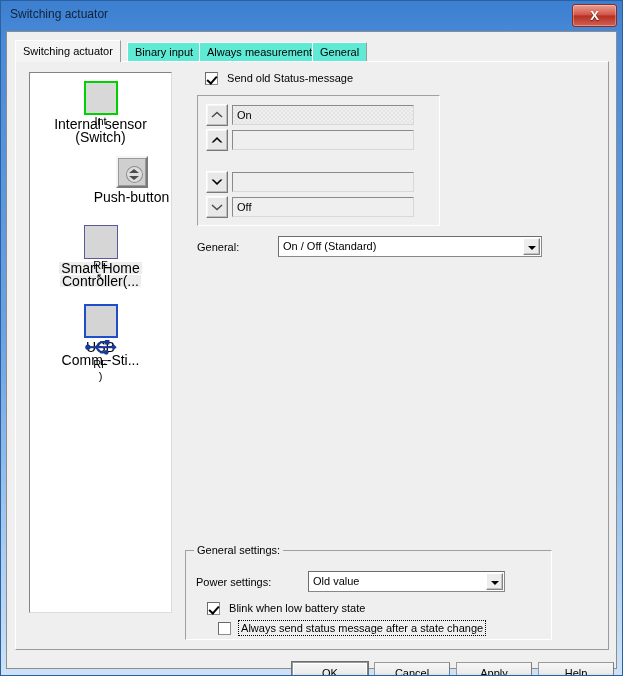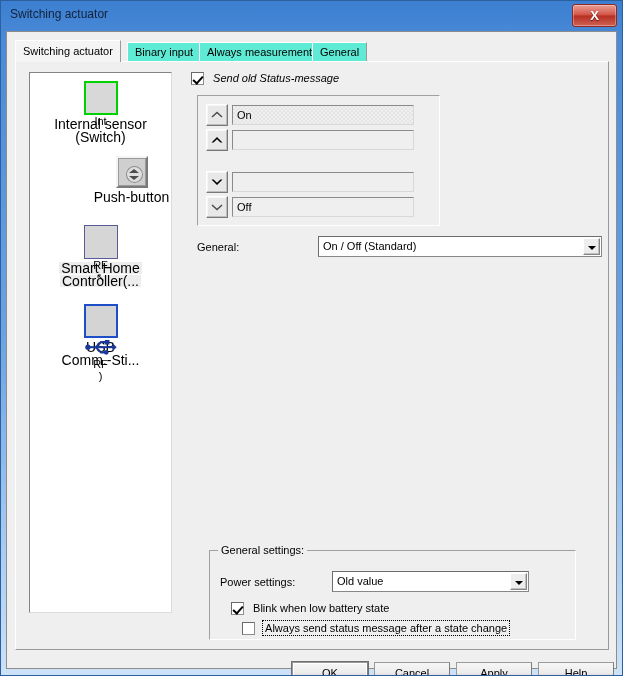--- a/index.html
+++ b/index.html
@@ -344,21 +344,21 @@
     left: 4px; top: 7px;
     width: 0; height: 0;
     border-left: 4px solid transparent;
     border-right: 4px solid transparent;
     border-top: 4px solid #000000;
   }
 
   
   #generalgroup {
     position: absolute;
-    left: 24px; top: 478px;
+    left: 0; top: 478px;
     width: 367px;
     height: 90px;
     box-sizing: border-box;
     border: 1px solid #ffffff;
     border-top-color: #a0a0a0;
     border-left-color: #a0a0a0;
   }
   #generalgroup-title {
     position: absolute;
     left: 8px; top: -7px;
@@ -468,21 +468,21 @@
           <div class="usb-waves">)</div>
         </div>
         <div class="device-label">USB</div><br>
         <div class="device-label">Comm.-Sti...</div>
       </div>
 
     </div>
 
     <div id="content">
 
-      <div class="cbrow" style="left:6px; top:0;font-style:italic;">
+      <div class="cbrow" style="left:20px; top:0;">
         <span class="cbox checked"></span>
         <span class="cblabel">Send old Status-message</span>
       </div>
 
       <div id="statusgroup">
 
         <div class="srow" style="top:8px;">
           <div class="arrowbtn">
             <svg width="14" height="12" viewBox="0 0 14 12">
                 <path d="M2 8 L7 3.5 L12 8" stroke="#4a4a4a" stroke-width="1.4" fill="none"></path>
@@ -514,21 +514,21 @@
             <svg width="14" height="12" viewBox="0 0 14 12">
                 <path d="M2 4 L7 8.5 L12 4" stroke="#4a4a4a" stroke-width="1.4" fill="none"></path>
               </svg>
           </div>
           <div class="sfield">Off</div>
         </div>
 
       </div>
 
       <div id="function-label">General:</div>
-      <div class="combo" style="left:93px; top:164px; width:284px;margin-left:40px;">
+      <div class="combo" style="left:93px; top:164px; width:264px;">
         <div class="combo-text">On / Off (Standard)</div>
         <div class="combo-btn"></div>
       </div>
 
       <div id="generalgroup">
         <div id="generalgroup-title">General settings:</div>
 
         <div id="power-label">Power settings:</div>
         <div class="combo" style="left:122px; top:20px; width:197px;">
           <div class="combo-text">Old value</div>

